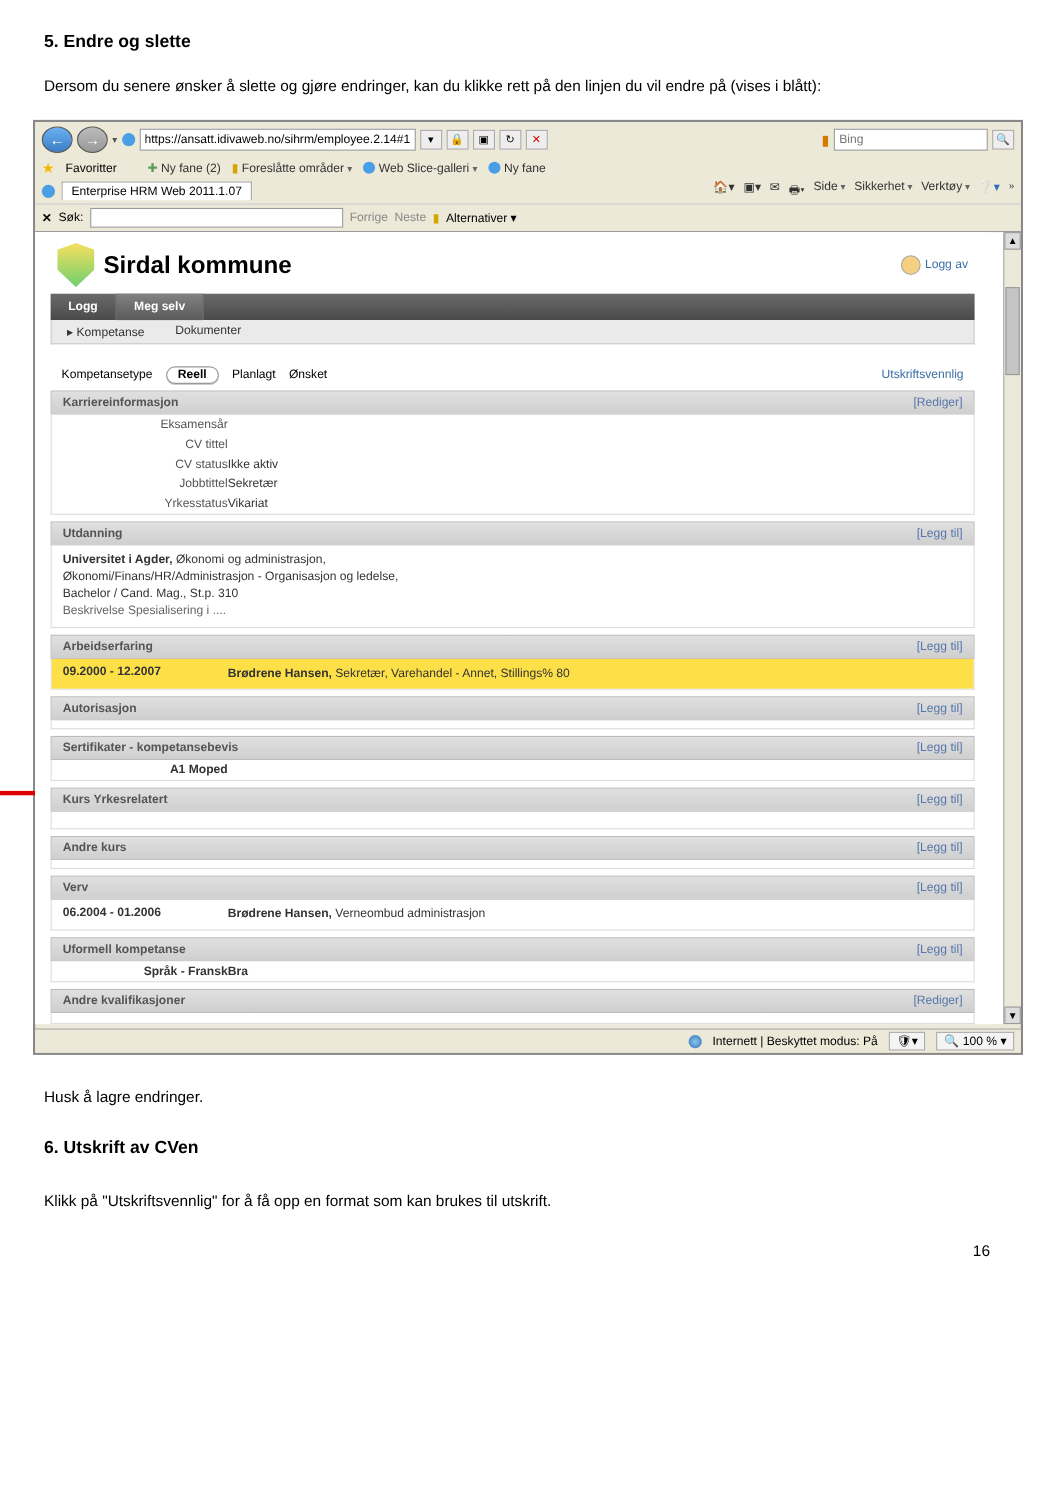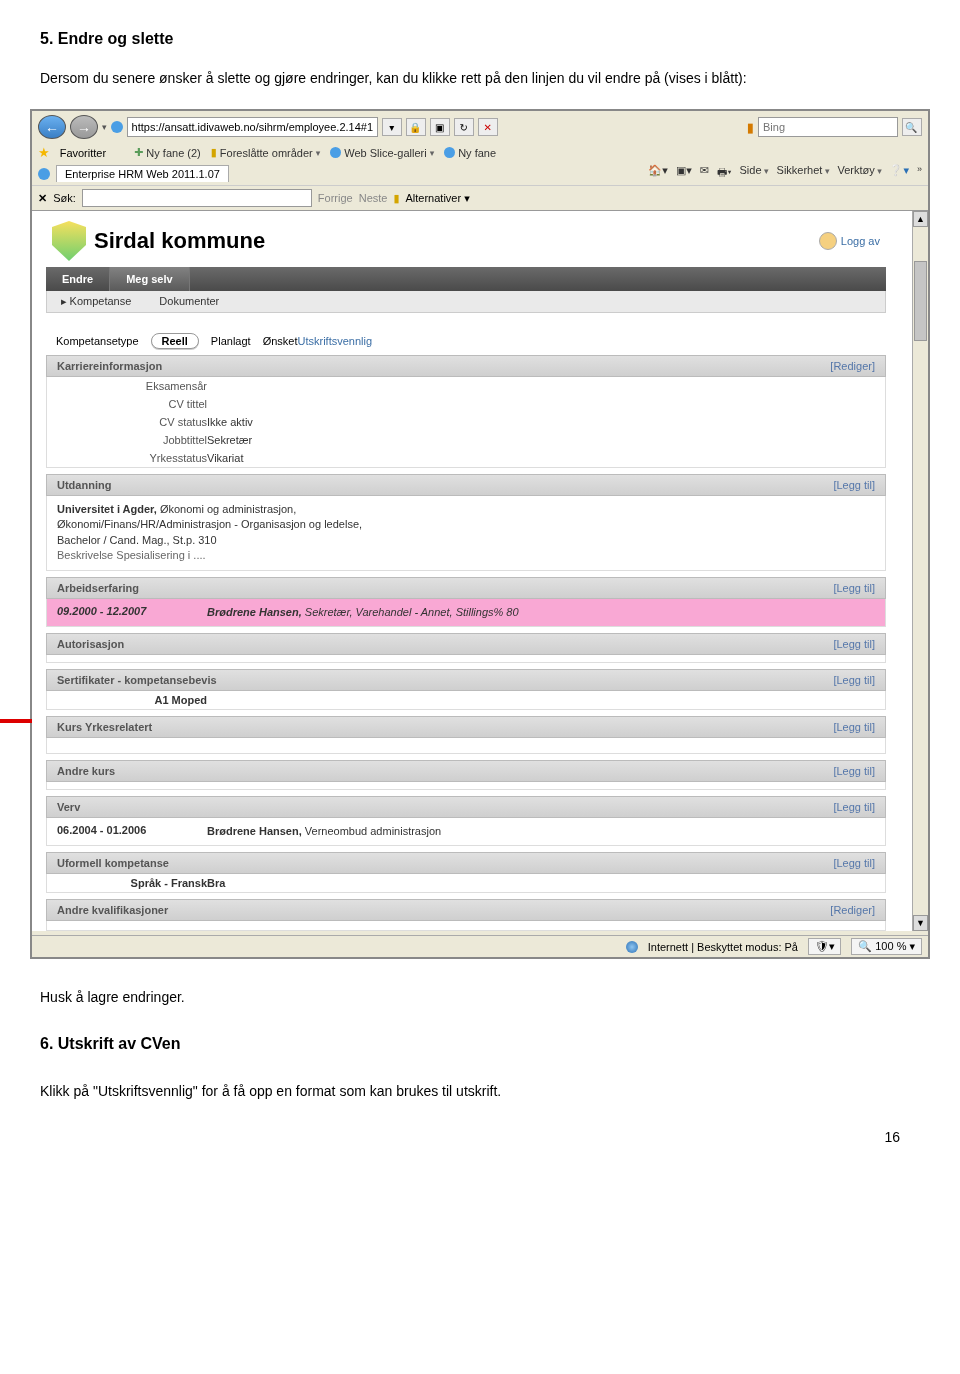--- a/index.html
+++ b/index.html
@@ -49,36 +49,36 @@
   .logg-av { color: #3b6ea5; font-size: 11px; display: flex; align-items: center; gap: 4px; }
   .user-icon { width: 18px; height: 18px; background: #f5d080; border-radius: 50%; border: 1px solid #aaa; }
   
   .main-nav { display: flex; background: linear-gradient(#6a6a6a,#4a4a4a); margin: 0 14px; }
   .main-nav-item { color: #fff; font-size: 11px; font-weight: bold; padding: 6px 16px; border-right: 1px solid #777; cursor: pointer; }
   .main-nav-item.active { background: linear-gradient(#828282,#5a5a5a); }
   .sub-nav { display: flex; background: #eaeaea; margin: 0 14px; border: 1px solid #ccc; border-top: none; }
   .sub-nav-item { font-size: 11px; padding: 4px 14px; color: #333; cursor: pointer; }
   
   .panel { margin: 14px 14px 0 14px; font-size: 11px; }
-  .comp-row { padding: 6px 10px; display: flex; align-items: center; }
+  .comp-row { padding: 6px 10px; display: flex; align-items: center; justify-content: space-between; }
   .comp-left { display: flex; gap: 12px; align-items: center; }
   .pill { background: #fff; border: 1px solid #999; border-radius: 8px; padding: 1px 10px; font-weight: bold; box-shadow: 0 1px 0 #ccc;}
   .link-r { color: #3b6ea5; cursor: pointer; }
   
   .section-header { background: linear-gradient(#e0e0e0,#cfcfcf); border: 1px solid #bbb; padding: 4px 10px; display: flex; justify-content: space-between; font-weight: bold; color: #555; }
   .section-header .link-r { font-weight: normal; color: #5577aa; }
   .section-body { background: #fff; border: 1px solid #ddd; border-top: none; }
   .kv-row { display: flex; padding: 3px 10px; }
   .kv-row .k { width: 150px; color: #555; text-align: right; }
   .kv-row .v { color: #333; }
   .entry-row { padding: 6px 10px; display: flex; }
   .entry-date { width: 150px; font-weight: bold; color: #333; }
   .entry-text { flex: 1; color: #333; line-height: 1.4; }
   .entry-text .b { font-weight: bold; }
-  .entry-highlight { background: #f9a8d4; font-style: italic; }
+  .entry-highlight { background: #fde047; }
   
   .statusbar { display: flex; align-items: center; justify-content: flex-end; padding: 2px 6px; gap: 10px; font-size: 11px; background: #ece9d8; border-top: 1px solid #aaa; }
   .zoom-box { border: 1px solid #aaa; padding: 1px 6px; background: #f4f4f4; }
   
   .red-arrow-left { position: absolute; left: -36px; top: 608px; width: 56px; height: 4px; background: #d00; }
   .red-arrow-left::after { content: ""; position: absolute; right: -8px; top: -5px; border: 7px solid transparent; border-left-color: #d00; }
   .red-arrow-right { position: absolute; right: 14px; top: 608px; width: 44px; height: 4px; background: #d00; }
   .red-arrow-right::before { content: ""; position: absolute; left: -8px; top: -5px; border: 7px solid transparent; border-right-color: #d00; }
   
   .footer-text { font-size: 14px; margin: 30px 40px 10px 40px; }
@@ -178,21 +178,21 @@
           <div class="shield-logo"></div>
           <div class="site-title">Sirdal kommune</div>
         </div>
         <div class="logg-av">
           <span class="user-icon"></span>
           <span>Logg av</span>
         </div>
       </div>
 
       <div class="main-nav">
-        <div class="main-nav-item">Endre</div>
+        <div class="main-nav-item">Logg</div>
         <div class="main-nav-item active">Meg selv</div>
       </div>
       <div class="sub-nav">
         <div class="sub-nav-item">▸ <span>Kompetanse</span></div>
         <div class="sub-nav-item">Dokumenter</div>
       </div>
 
       <div class="panel">
         <div class="comp-row">
           <div class="comp-left">

